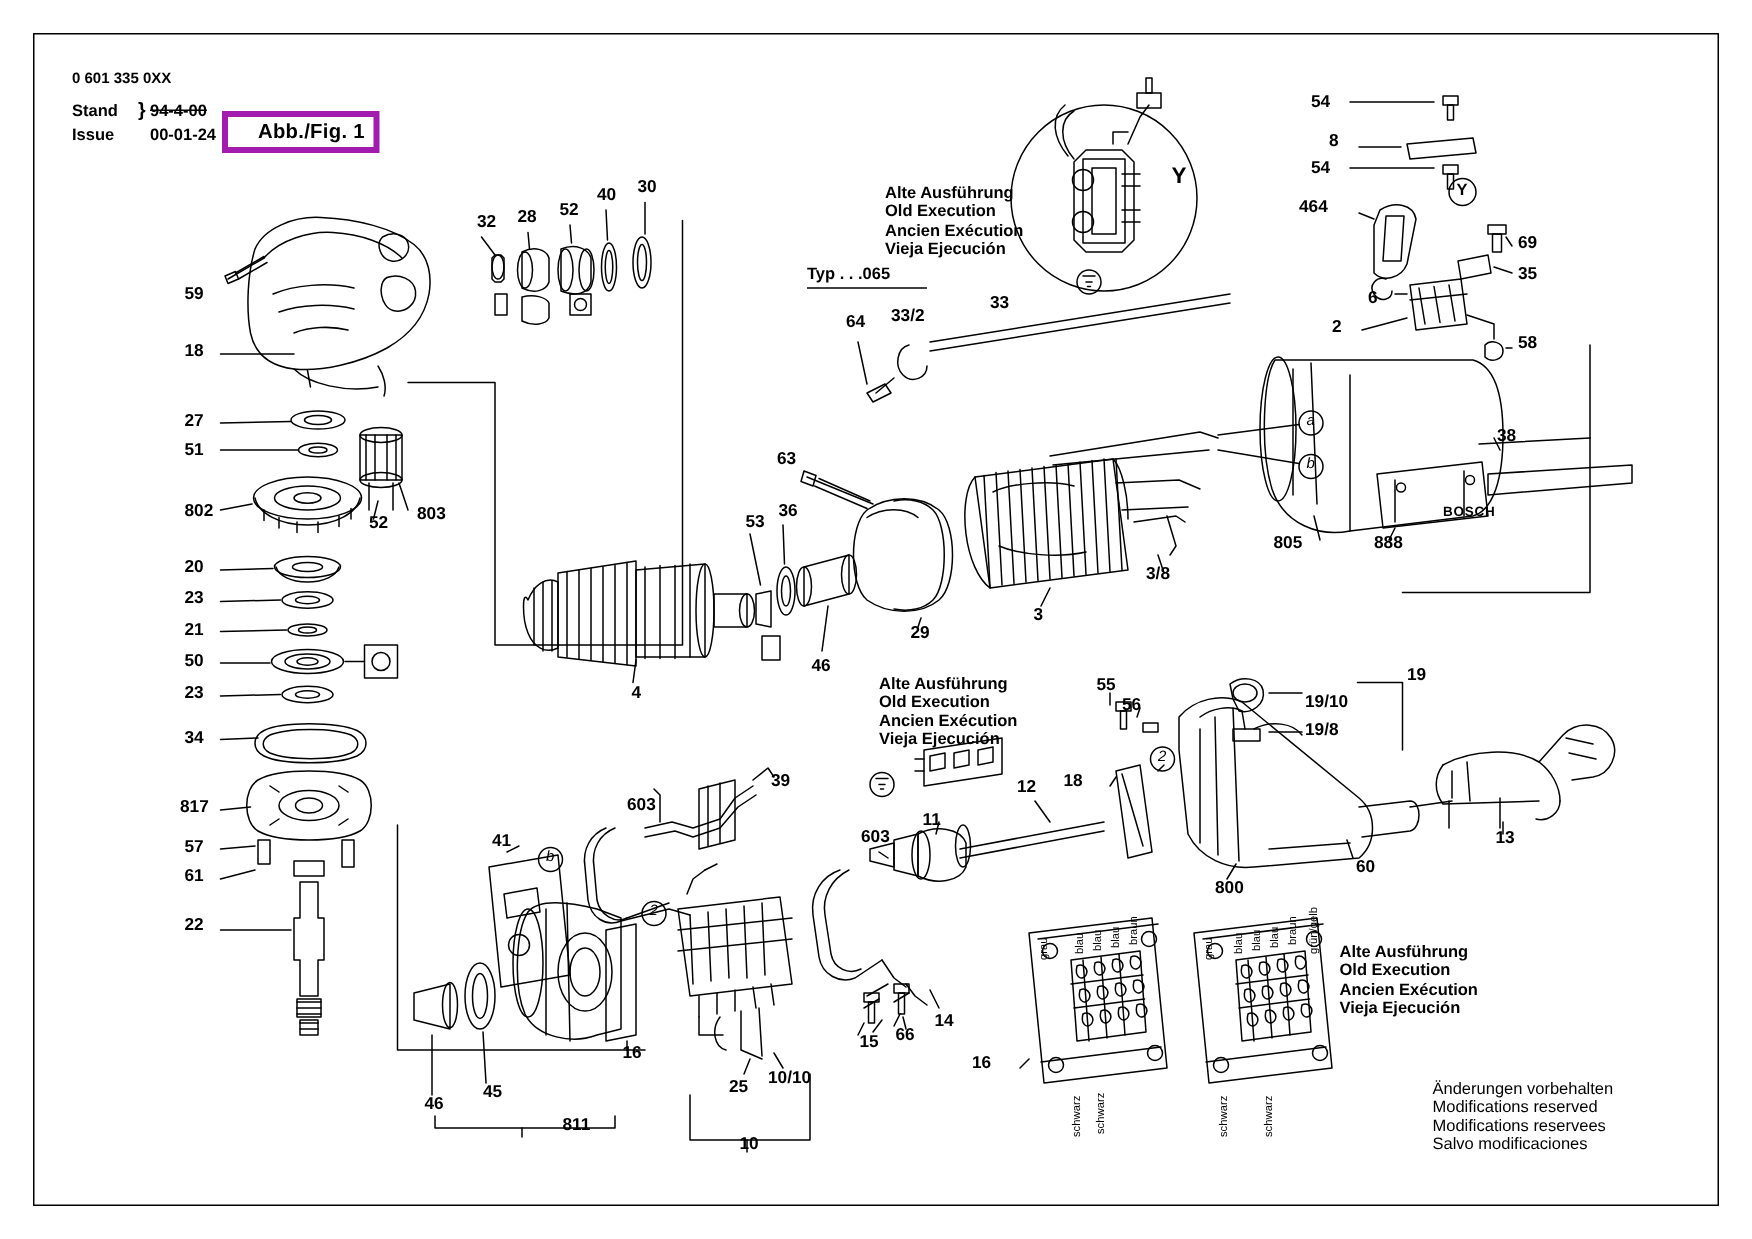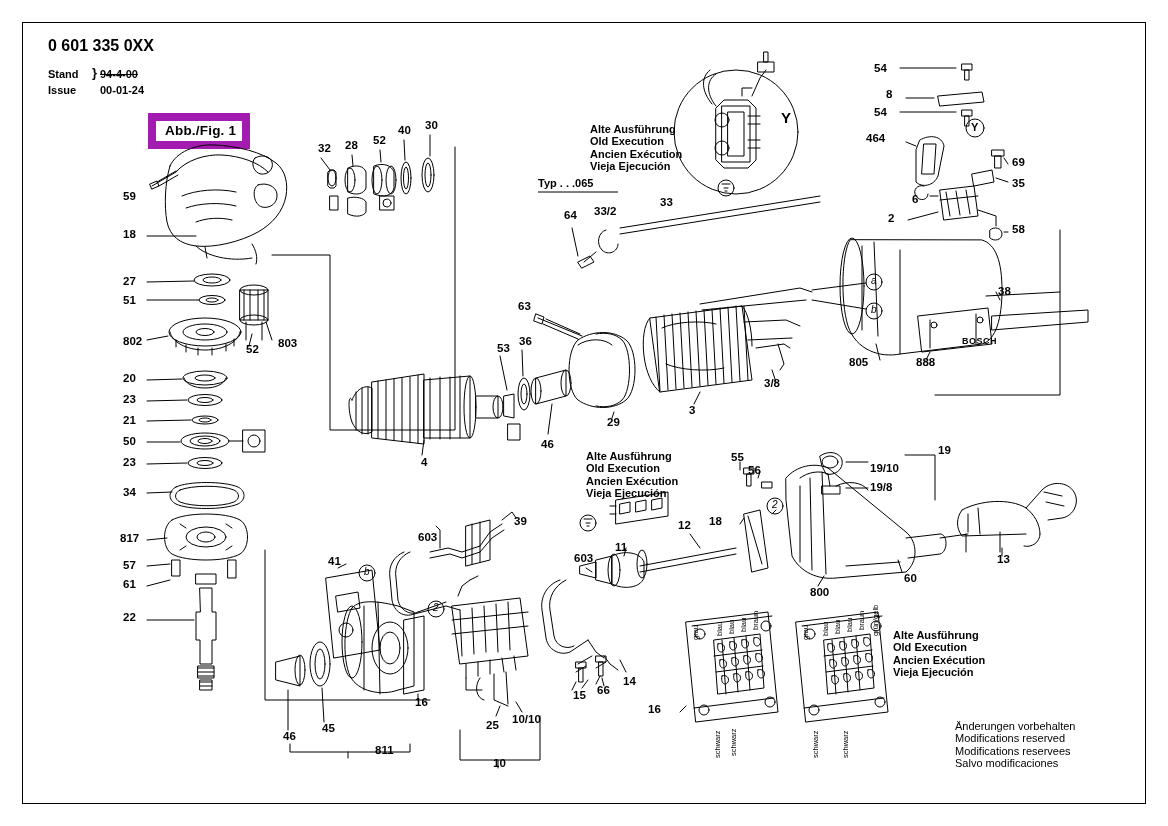--- a/index.html
+++ b/index.html
@@ -3,33 +3,33 @@
 <meta charset="utf-8">
 <style>
   html,body{margin:0;padding:0;background:#ffffff;}
   body{width:1168px;height:826px;font-family:"Liberation Sans",sans-serif;color:#000;}
   #page{position:relative;width:1168px;height:826px;overflow:hidden;background:#fff;}
   .frame{position:absolute;left:22px;top:22px;width:1124px;height:782px;border:1.5px solid #000;box-sizing:border-box;}
   .t{position:absolute;white-space:nowrap;font-size:11px;line-height:1.12;}
   .b{font-weight:bold;}
   .num{font-size:11.5px;font-weight:bold;}
   .tiny{font-size:8px;}
-  .abb{position:absolute;border:8px solid #a21caf;background:#fff;padding:2px 6px 3px 9px;font-size:13.5px;font-weight:bold;letter-spacing:0.2px;margin-top:39px;}
+  .abb{position:absolute;border:4px solid #a21caf;background:#fff;padding:2px 6px 3px 20px;font-size:13.5px;font-weight:bold;letter-spacing:0.2px;}
   svg{position:absolute;left:0;top:0;width:1168px;height:826px;overflow:visible;}
   .vert{transform:rotate(-90deg);transform-origin:left top;font-size:7.5px;}
   .ital{font-style:italic;}
   .blk{position:absolute;}
 </style>
 </head>
 <body>
 
 <div id="page">
   <div class="frame"></div>
 
-  <div class="t b" style="left:48px;top:37px;font-size:16px;">0 601 335 0XX</div>
+  <div class="t b" style="left:48px;top:47px;font-size:10px;">0 601 335 0XX</div>
   <div class="t b" style="left:48px;top:68px;">Stand</div>
   <div class="t b" style="left:48px;top:84px;">Issue</div>
   <div class="t b" style="left:92px;top:66px;font-size:13px;">}</div>
   <div class="t b" style="left:100px;top:68px;text-decoration:line-through;">94-4-00</div>
   <div class="t b" style="left:100px;top:84px;">00-01-24</div>
   <div class="abb" style="left:148px;top:74px;">Abb./Fig. 1</div>
 
   <div style="position:absolute;left:590px;top:123px;">
     <div class="t b" style="left:0;top:0;position:relative;">Alte Ausführung</div>
     <div class="t b" style="left:0;top:0;position:relative;">Old Execution</div>

